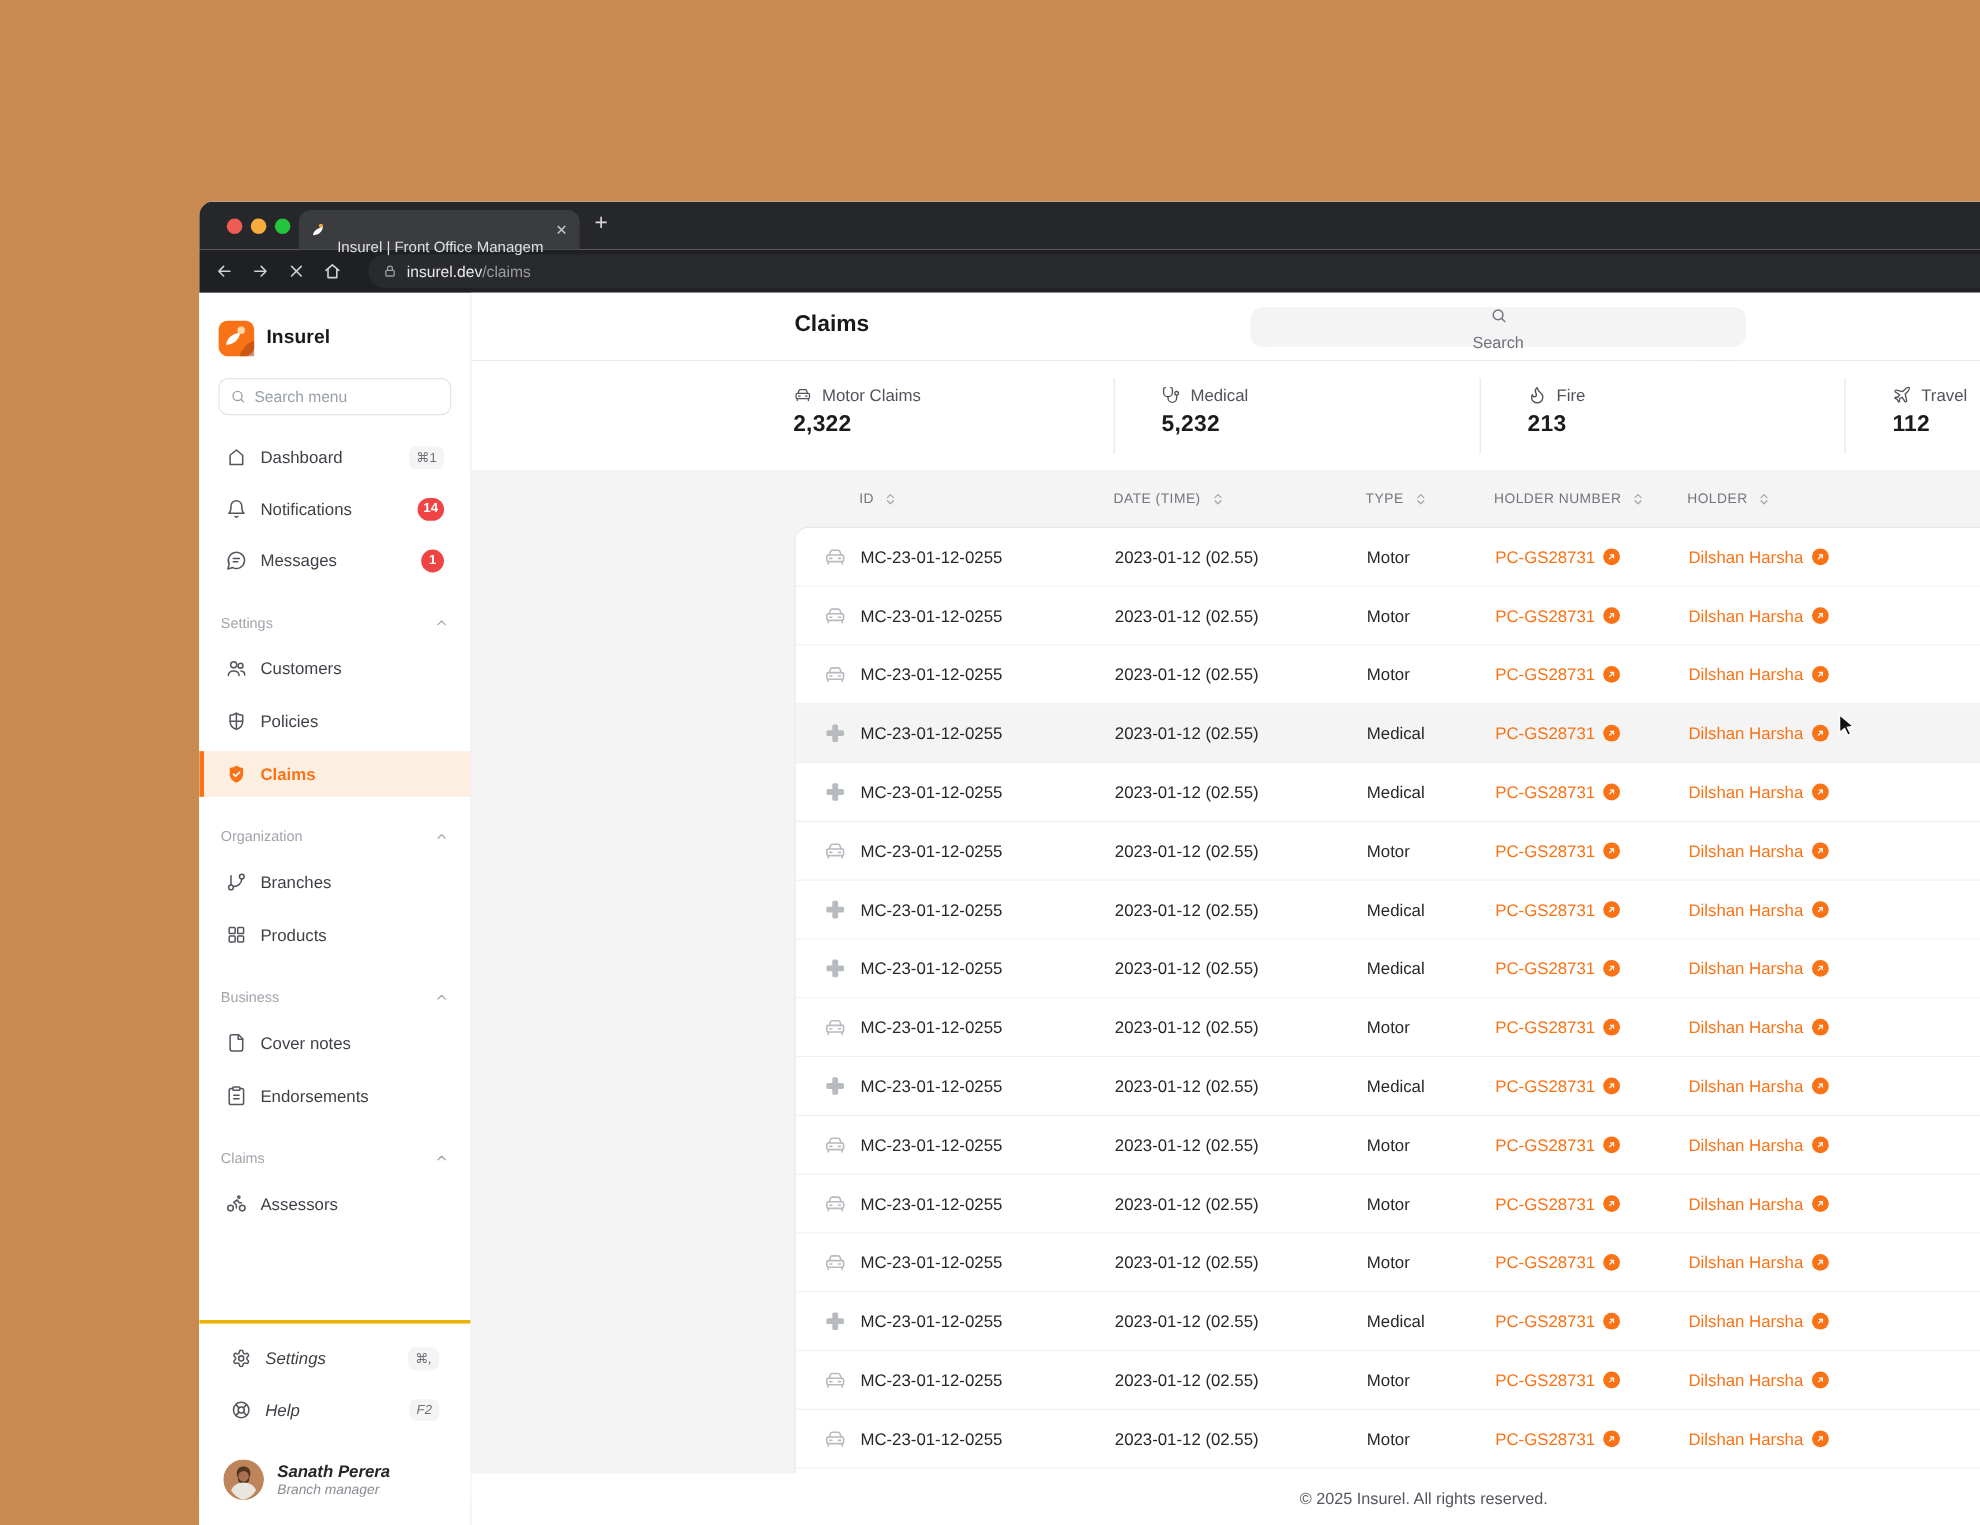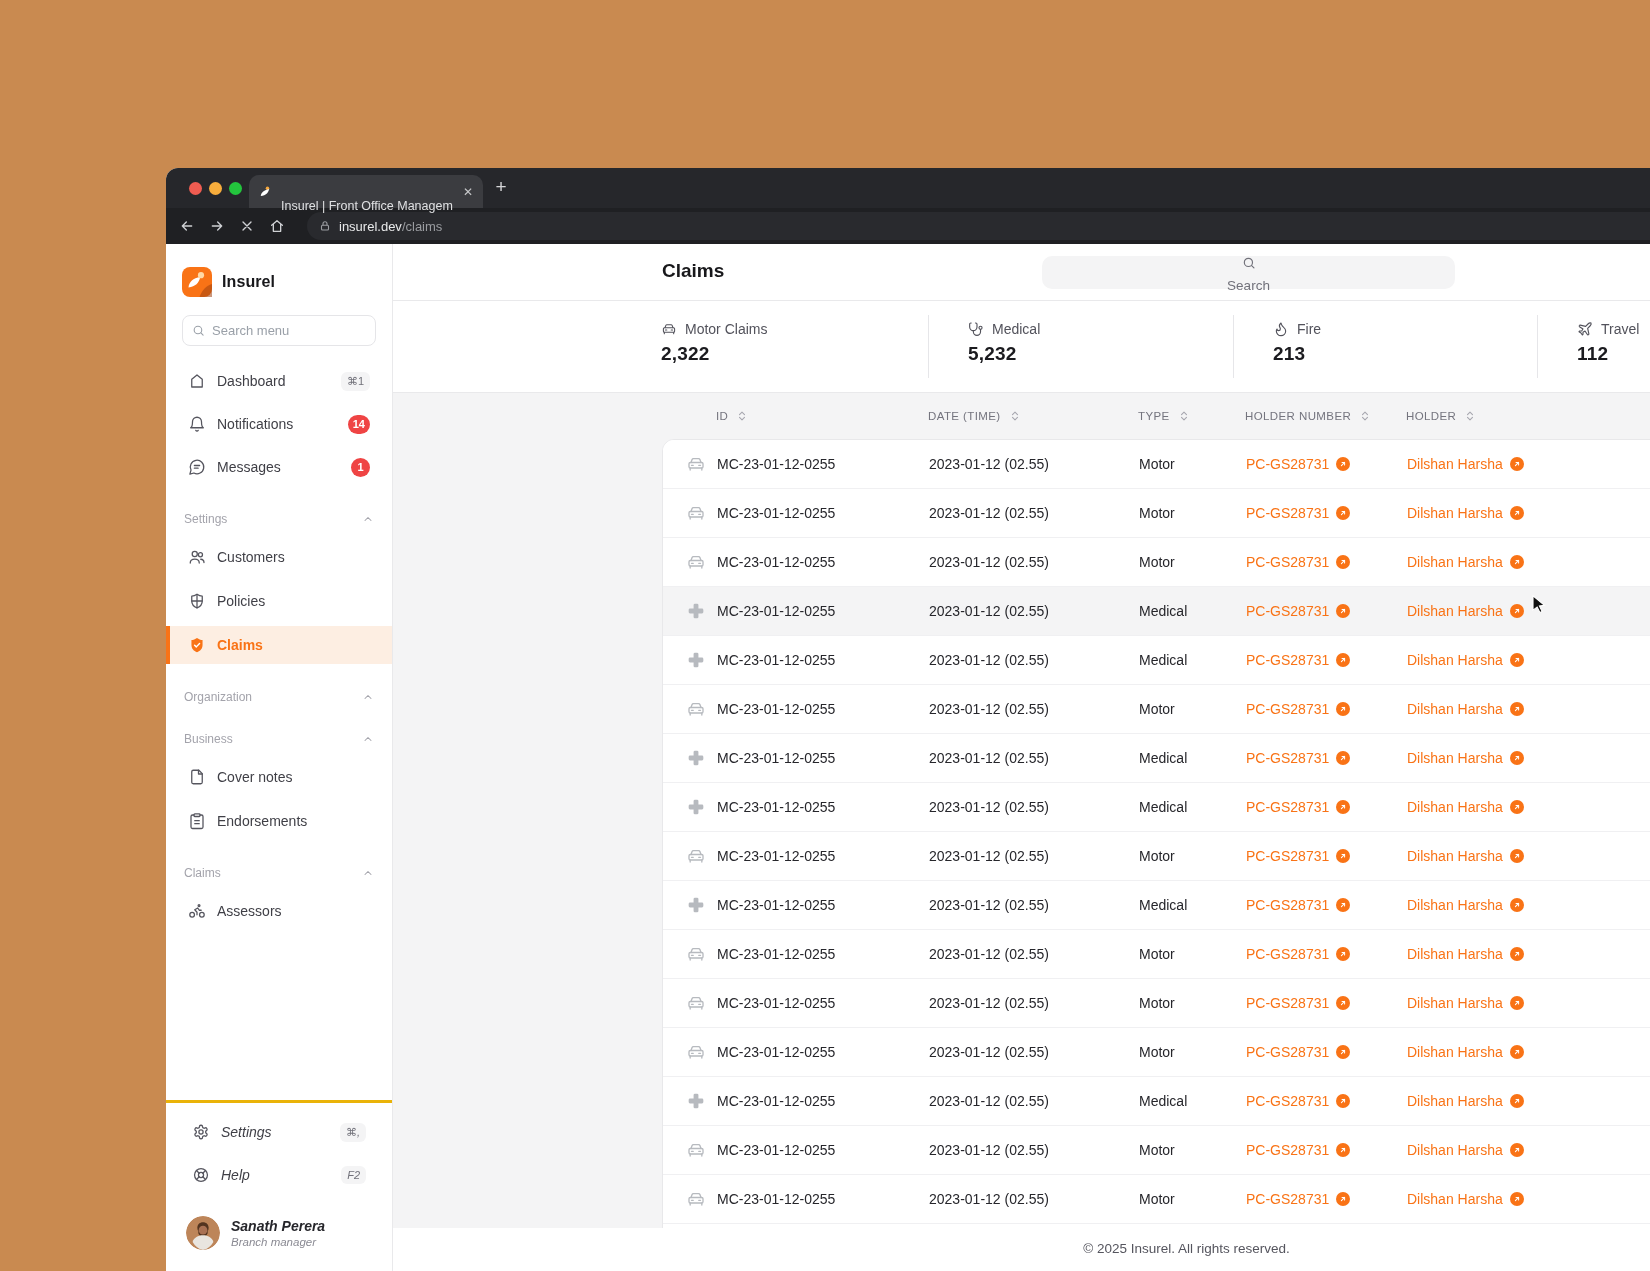--- a/index.html
+++ b/index.html
@@ -259,20 +259,44 @@
             </div>
           </div>
           <div class="section-title">
             <span>Organization</span>
             <span class="chev">
               <svg viewBox="0 0 20 20" fill="none" stroke="currentColor" stroke-width="1.7" stroke-linecap="round" stroke-linejoin="round">
                 <path d="m5 12.5 5-5 5 5"></path>
               </svg>
             </span>
           </div>
+          <div class="sec-items">
+            <div class="item">
+              <span class="ico">
+                <svg viewBox="0 0 24 24" fill="none" stroke="currentColor" stroke-width="1.7" stroke-linecap="round" stroke-linejoin="round">
+                  <path d="M6 5v10"></path>
+                  <circle cx="18" cy="6" r="2.6"></circle>
+                  <circle cx="6" cy="18" r="2.6"></circle>
+                  <path d="M18 8.6A9 9 0 0 1 9 17"></path>
+                </svg>
+              </span>
+              <span class="lbl">Branches</span>
+            </div>
+            <div class="item">
+              <span class="ico">
+                <svg viewBox="0 0 24 24" fill="none" stroke="currentColor" stroke-width="1.7" stroke-linecap="round" stroke-linejoin="round">
+                  <rect x="4" y="4" width="6.6" height="6.6" rx="1"></rect>
+                  <rect x="13.4" y="4" width="6.6" height="6.6" rx="1"></rect>
+                  <rect x="4" y="13.4" width="6.6" height="6.6" rx="1"></rect>
+                  <rect x="13.4" y="13.4" width="6.6" height="6.6" rx="1"></rect>
+                </svg>
+              </span>
+              <span class="lbl">Products</span>
+            </div>
+          </div>
           <div class="section-title">
             <span>Business</span>
             <span class="chev">
               <svg viewBox="0 0 20 20" fill="none" stroke="currentColor" stroke-width="1.7" stroke-linecap="round" stroke-linejoin="round">
                 <path d="m5 12.5 5-5 5 5"></path>
               </svg>
             </span>
           </div>
           <div class="sec-items">
             <div class="item">

